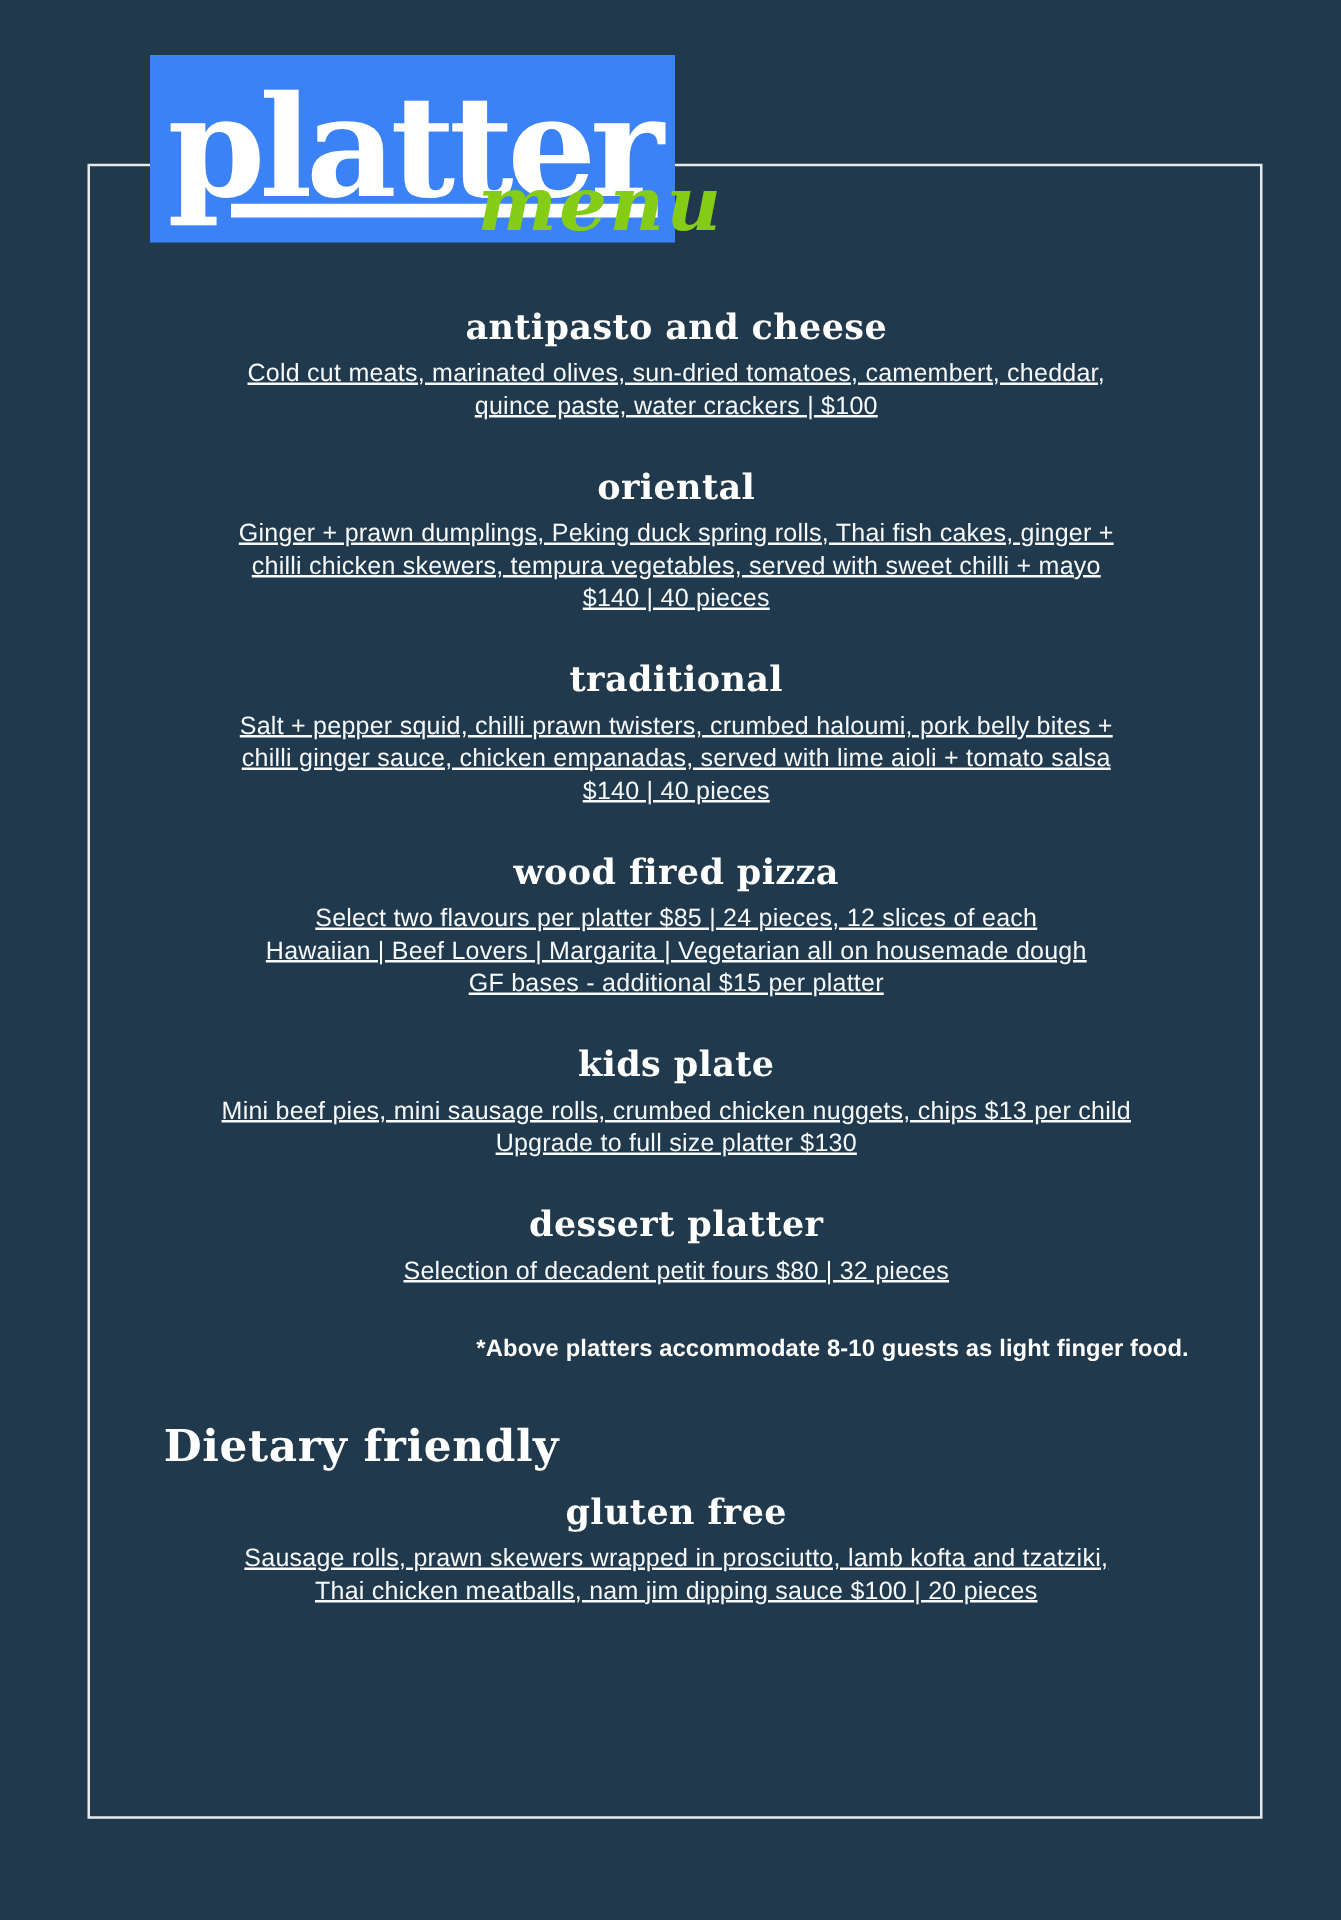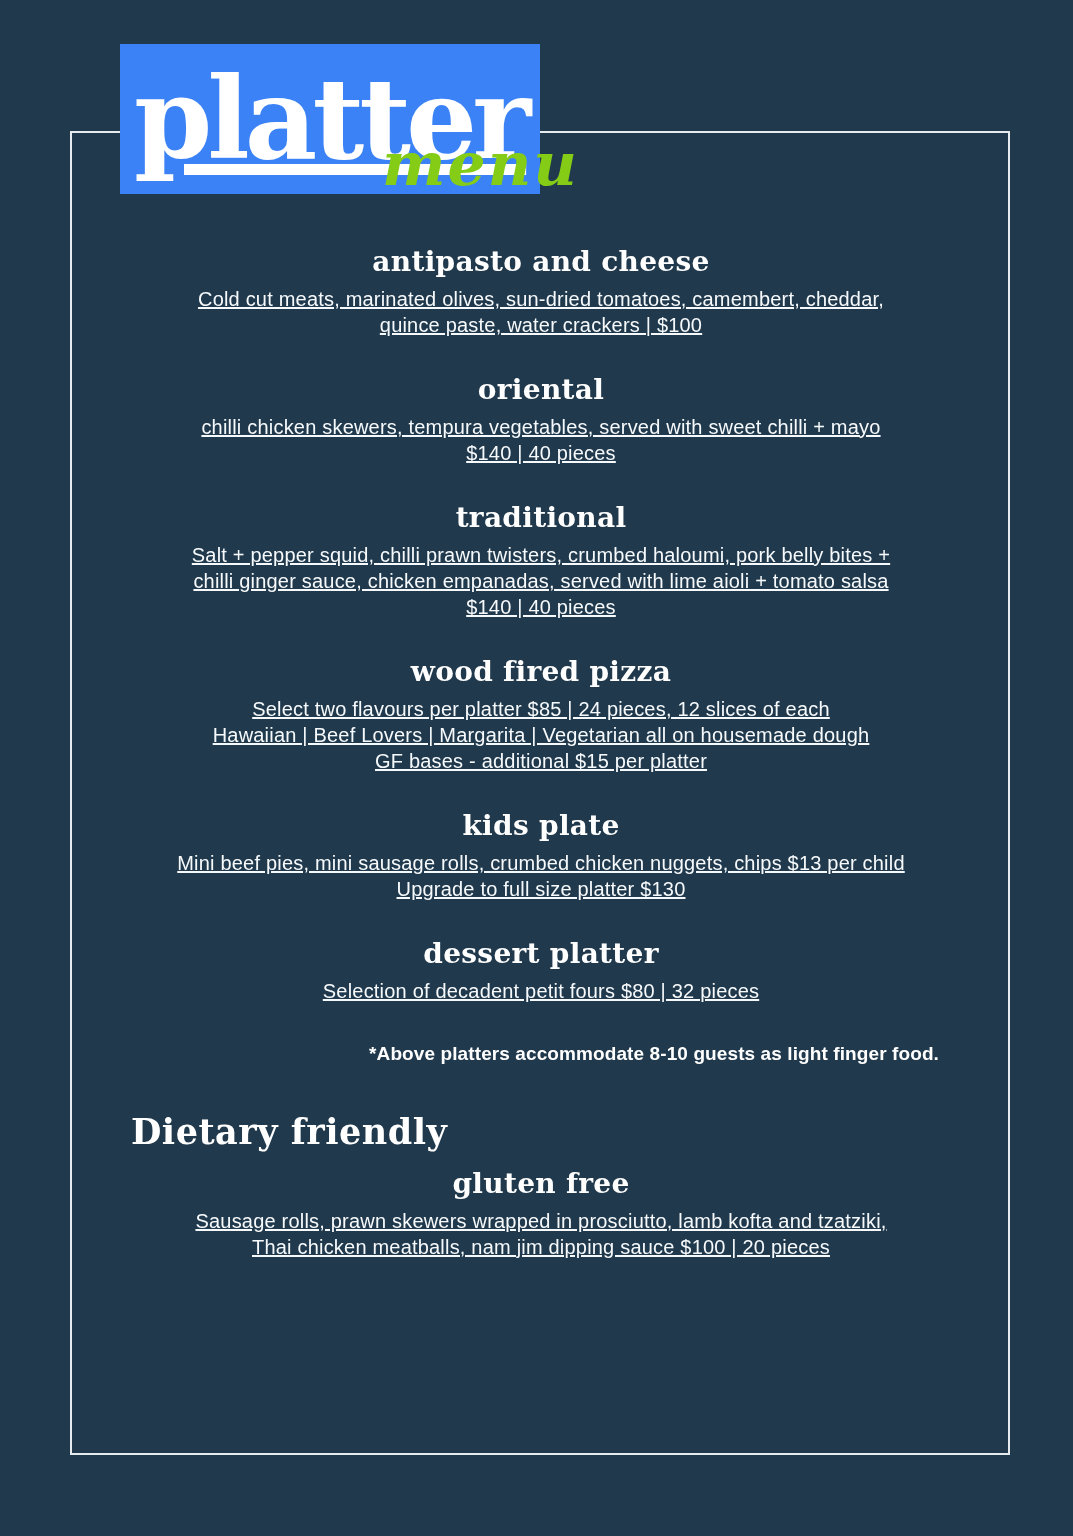--- a/index.html
+++ b/index.html
@@ -65,21 +65,21 @@
   }
   .line {
     font-size:20px;
     line-height:26px;
     letter-spacing:0.2px;
     color:#f7fafc;
     text-decoration:underline;
   }
 
   .note {
-    margin:0 12px 45px 0;
+    margin:0 0 45px 0;
     font-size:19px;
     line-height:26px;
     font-weight:700;
     text-align:right;
     letter-spacing:0.1px;
   }
 
   .dietary-heading {
     margin:0 0 17px 0;
     font-family:"DejaVu Serif", serif;
@@ -101,20 +101,21 @@
 <div class="content">
 
   <section class="menu-section">
     <h2>antipasto and cheese</h2>
     <div class="line">Cold cut meats, marinated olives, sun-dried tomatoes, camembert, cheddar,</div>
     <div class="line">quince paste, water crackers | $100</div>
   </section>
 
   <section class="menu-section">
     <h2>oriental</h2>
+    <div class="line">Ginger + prawn dumplings, Peking duck spring rolls, Thai fish cakes, ginger +</div>
     <div class="line">chilli chicken skewers, tempura vegetables, served with sweet chilli + mayo</div>
     <div class="line">$140 | 40 pieces</div>
   </section>
 
   <section class="menu-section">
     <h2>traditional</h2>
     <div class="line">Salt + pepper squid, chilli prawn twisters, crumbed haloumi, pork belly bites +</div>
     <div class="line">chilli ginger sauce, chicken empanadas, served with lime aioli + tomato salsa</div>
     <div class="line">$140 | 40 pieces</div>
   </section>

